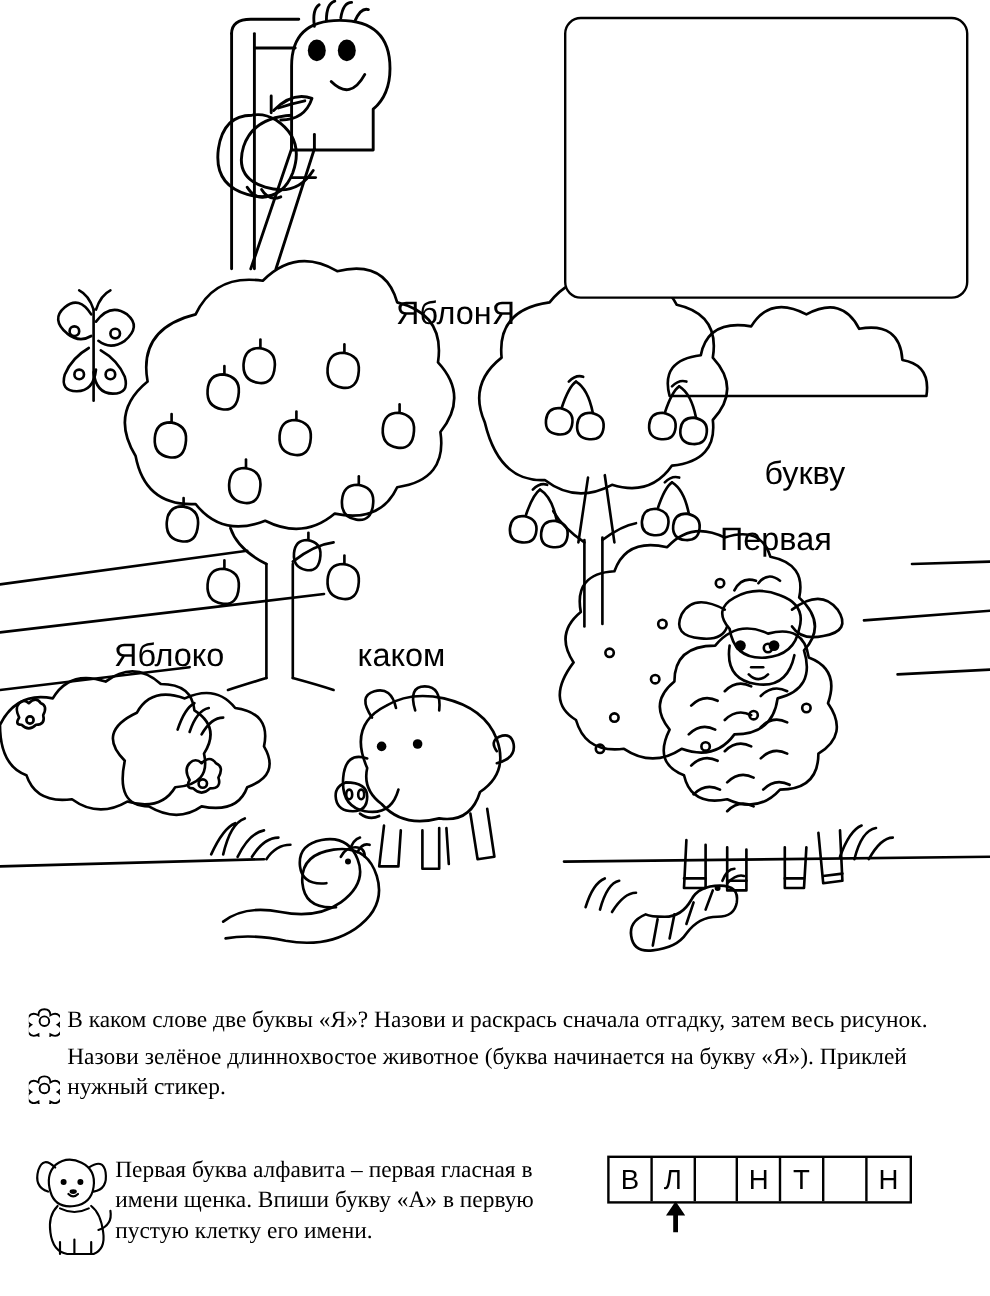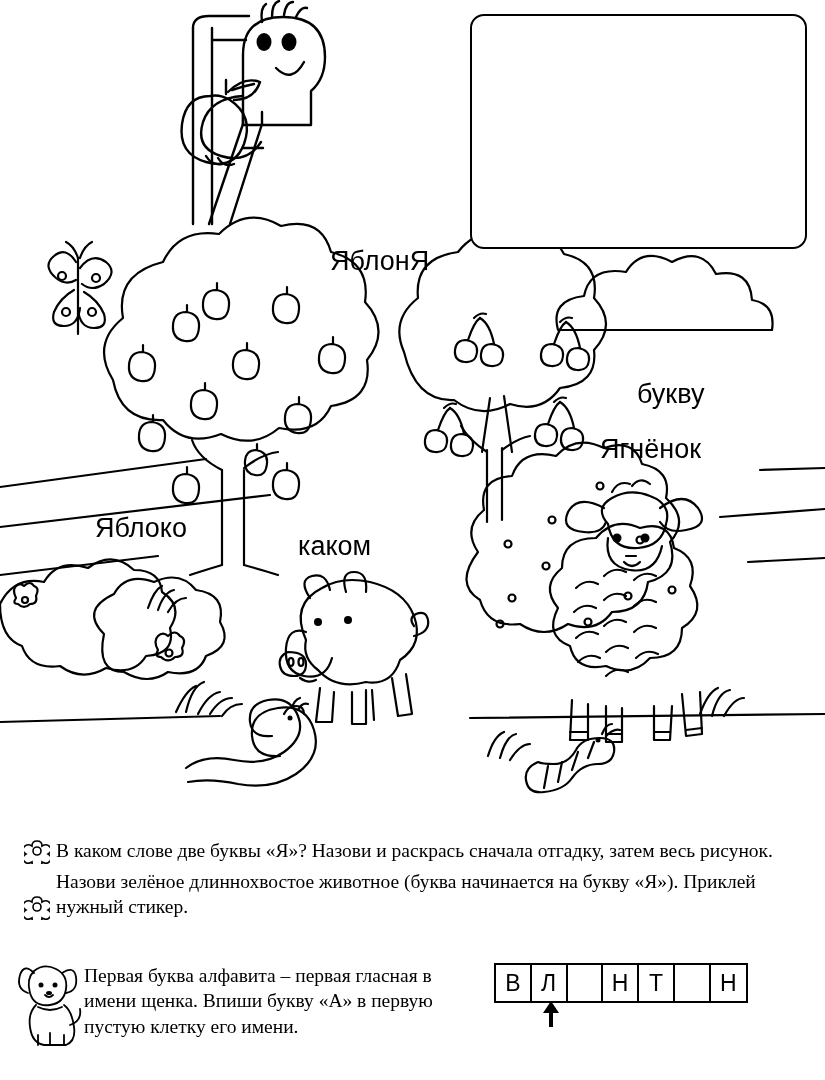--- a/index.html
+++ b/index.html
@@ -58,21 +58,21 @@
     position: absolute;
     font-family: "Liberation Sans", sans-serif;
     font-weight: normal;
     font-size: 27px;
     color: #000;
     white-space: nowrap;
   }
   .w-yablonya { left: 330px; top: 246px; }
   .w-vishnya  { left: 637px; top: 379px; }
   .w-yagnenok { left: 600px; top: 434px; }
-  .w-yabloko  { left: 95px;  top: 513px; }
+  .w-yabloko  { left: 95px;  top: 531px; }
   .w-svinya   { left: 298px; top: 531px; }
 
   
   .tasks {
     position: absolute;
     left: 0; top: 836px;
     width: 825px;
   }
   .task {
     display: flex;
@@ -93,21 +93,21 @@
     color: #000;
   }
 
   
   .bottom {
     position: absolute;
     left: 0; top: 955px;
     width: 770px;
     display: flex;
     align-items: flex-start;
-    padding-left: 12px;
+    padding-left: 24px;
     box-sizing: border-box;
   }
   .dog-icon { flex: 0 0 auto; width: 72px; height: 92px; margin-top: 2px;}
   .bottom-text {
     flex: 0 0 auto;
     width: 400px;
     font-family: "Liberation Serif", serif;
     font-size: 19.5px;
     line-height: 1.3;
     padding-top: 8px;
@@ -392,21 +392,21 @@
         <circle cx="598" cy="740" r="2.5" fill="#000" stroke="none"></circle>
         <path d="M602 734 q4 -10 10 -10 M606 736 q8 -8 14 -6"></path>
       </g>
     </svg>
   </div>
 
   <div class="sticker-box"></div>
 
   <div class="word w-yablonya">ЯблонЯ</div>
   <div class="word w-vishnya">букву</div>
-  <div class="word w-yagnenok">Ягнёнок</div>
+  <div class="word w-yagnenok">Первая</div>
   <div class="word w-yabloko">Яблоко</div>
   <div class="word w-svinya">каком</div>
 
   <div class="tasks">
 
     <div class="task">
       <span class="flower-icon">
         <svg viewBox="0 0 26 26" width="26" height="26" fill="none" stroke="#000" stroke-width="1.6">
           <path d="M13 3 q5 0 5 5 q5 -3 8 1 q3 4 -2 7 q5 3 2 7 q-3 4 -8 1 q0 5 -5 5 q-5 0 -5 -5 q-5 3 -8 -1 q-3 -4 2 -7 q-5 -3 -2 -7 q3 -4 8 -1 q0 -5 5 -5z"></path>
           <circle cx="13" cy="13" r="4"></circle>

